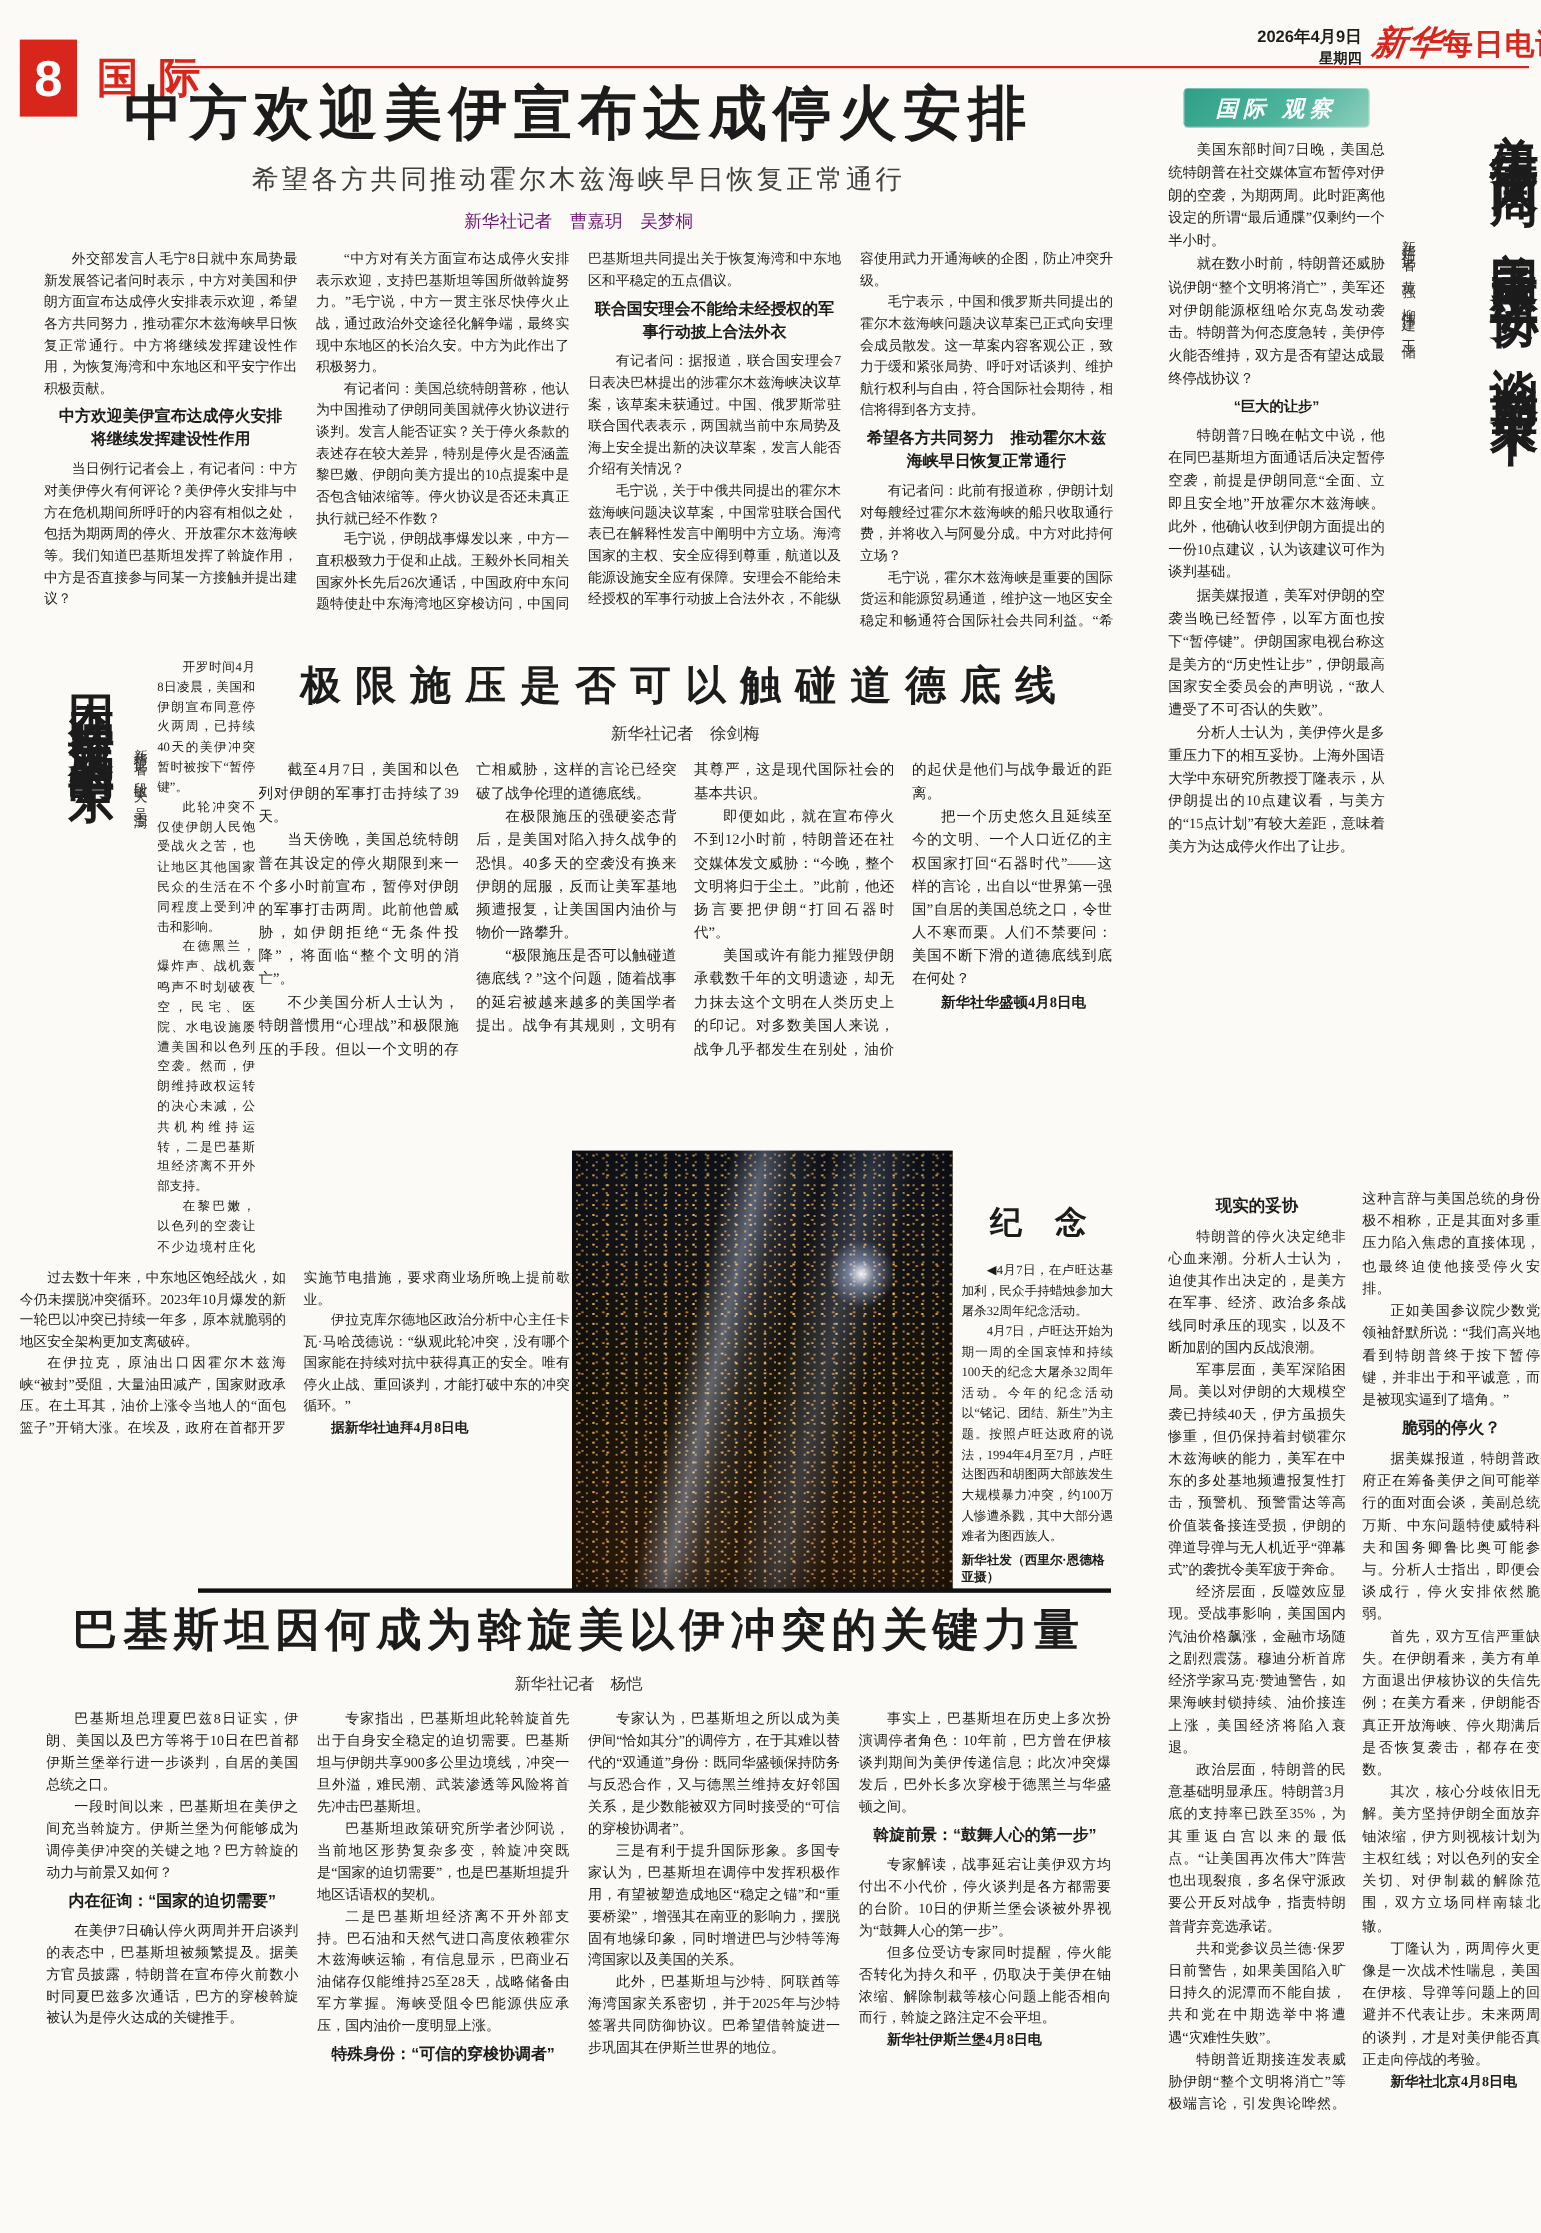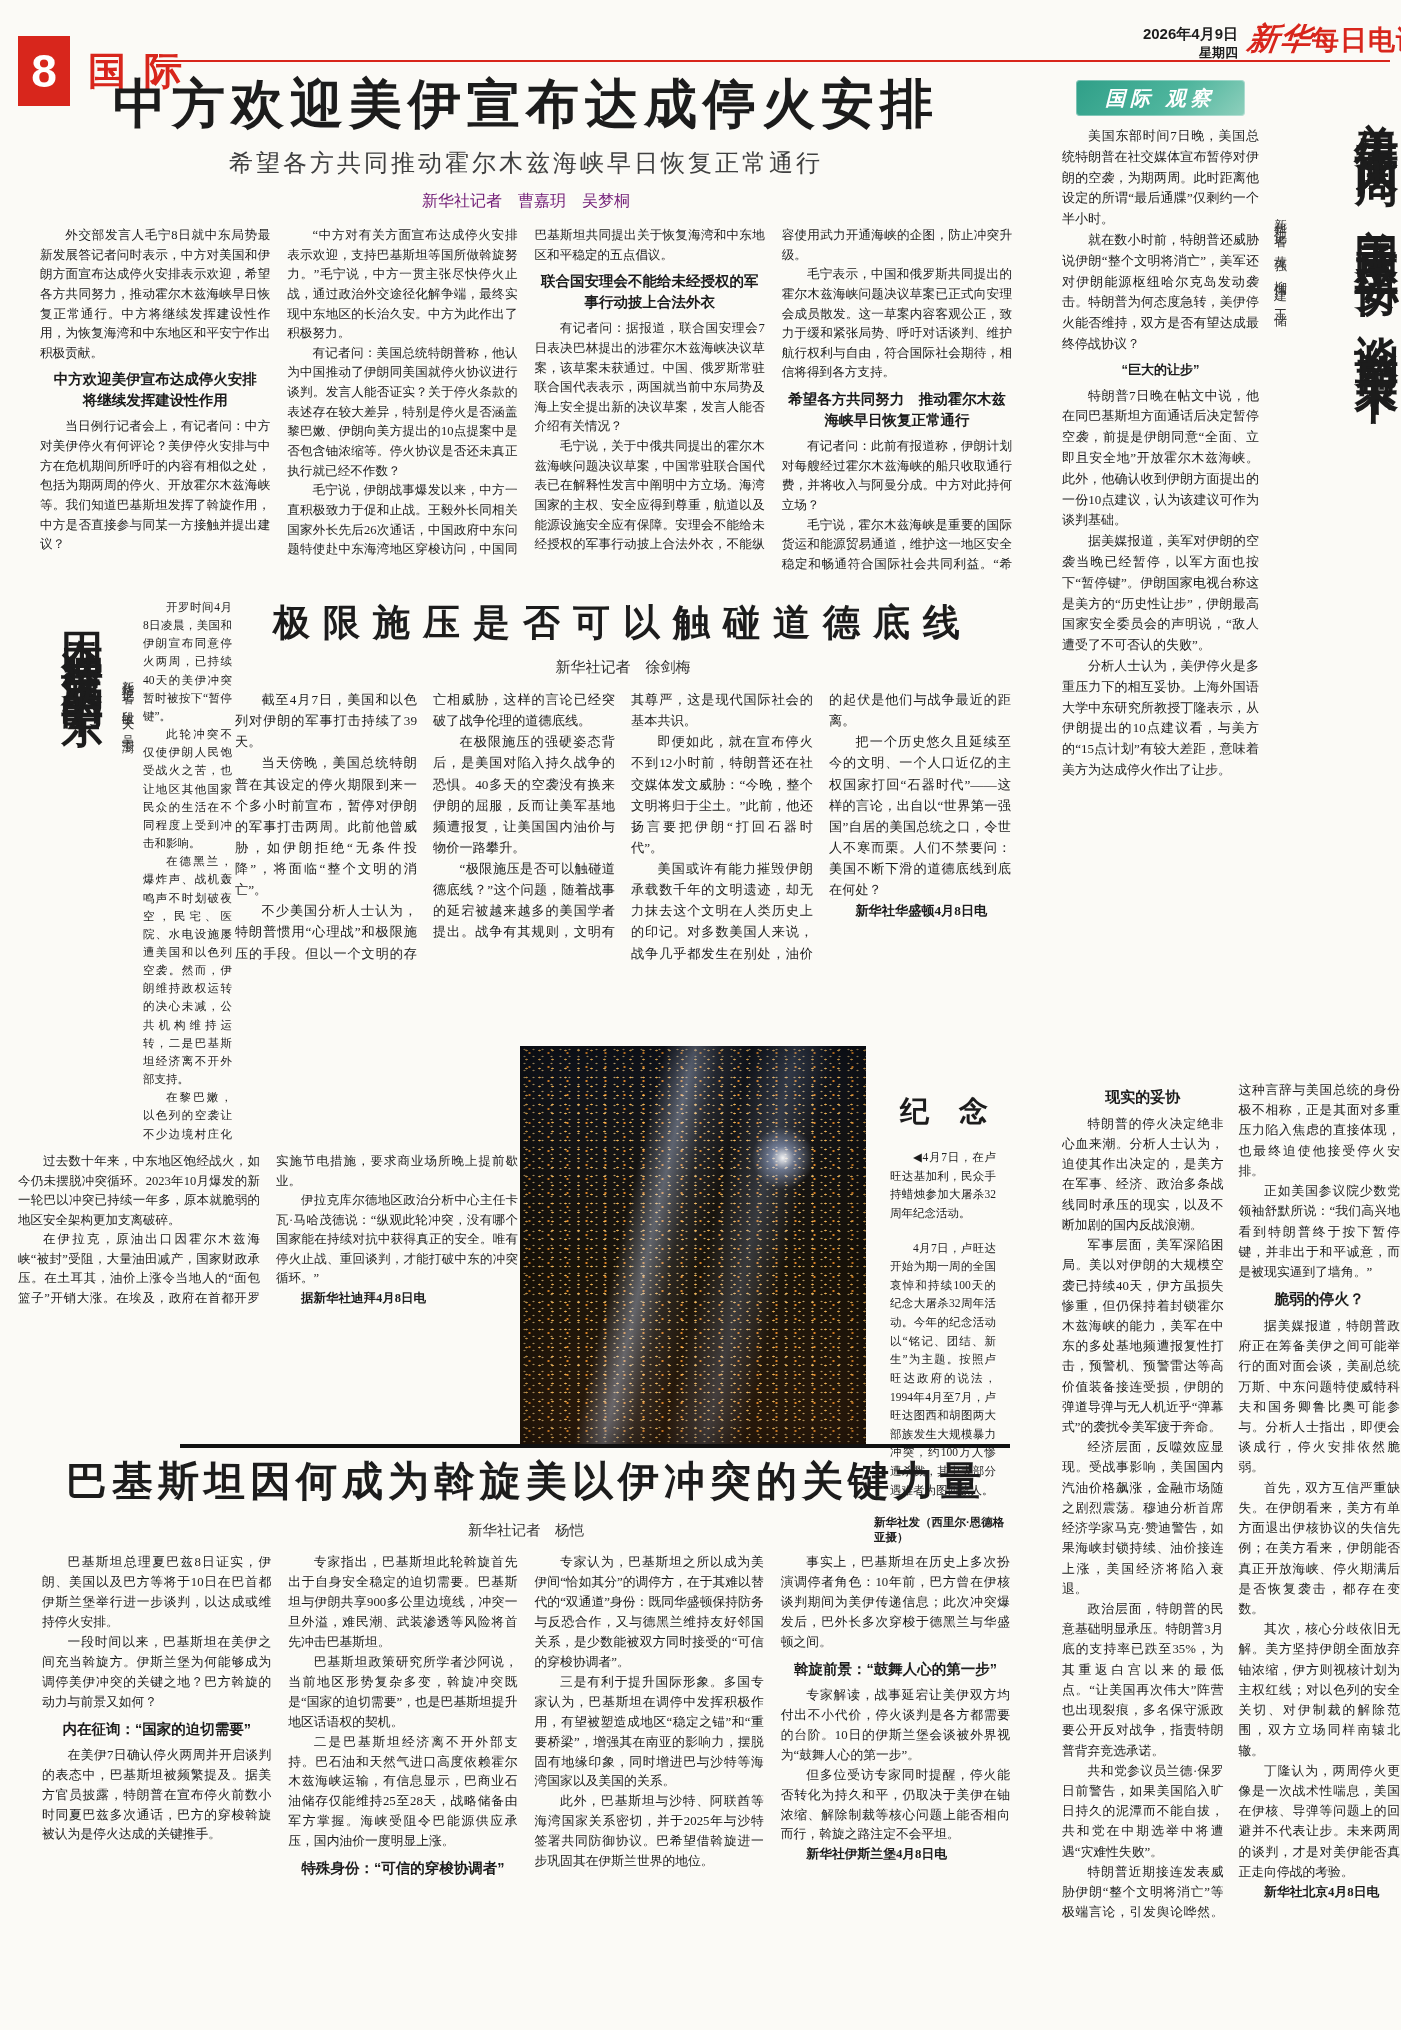--- a/index.html
+++ b/index.html
@@ -76,21 +76,21 @@
       radial-gradient(rgba(255,190,90,.95) .8px, transparent 1.7px),
       radial-gradient(rgba(255,150,40,.85) .8px, transparent 1.6px),
       radial-gradient(rgba(255,215,140,.7) .6px, transparent 1.4px),
       linear-gradient(180deg,#10141d 0%,#191309 55%,#2b1a0b 100%);
     background-size:auto,auto,auto,13px 9px,19px 14px,9px 7px,auto;
     box-shadow:inset 0 0 40px rgba(0,0,0,.55);}
   .cap{left:874px;top:1092px;width:138px;height:356px;}
   .cap-title{font-size:29px;font-weight:700;letter-spacing:30px;text-align:center;
              padding-left:26px;white-space:nowrap;margin-bottom:14px;}
   .cap-body{font-size:11.5px;line-height:1.62;}
-  .cap-body p{margin:16px;text-indent:2em;text-align:justify;}
+  .cap-body p{margin:0;text-indent:2em;text-align:justify;}
   .cap-credit{font-size:11.5px;font-weight:700;margin-top:4px;text-align:left;
               font-family:"Liberation Sans","DejaVu Sans",sans-serif;}
 
   
   .pk-rule{left:180px;top:1444px;width:830px;height:4px;background:#111;}
   .pk{left:42px;top:1454px;width:968px;}
   .pk-title{font-size:41px;font-weight:800;text-align:center;letter-spacing:5px;}
   .pk-byline{text-align:center;font-size:14.5px;margin-top:12px;color:#333;}
   .pk-body{margin-top:13px;height:452px;column-count:4;column-gap:17px;
            font-size:12.8px;line-height:1.56;}
@@ -212,21 +212,21 @@
         <p>4月7日，卢旺达开始为期一周的全国哀悼和持续100天的纪念大屠杀32周年活动。今年的纪念活动以“铭记、团结、新生”为主题。按照卢旺达政府的说法，1994年4月至7月，卢旺达图西和胡图两大部族发生大规模暴力冲突，约100万人惨遭杀戮，其中大部分遇难者为图西族人。</p>
       </div>
     <div class="cap-credit">新华社发（西里尔·恩德格亚摄）</div>
   </div>
 
   <div class="abs pk-rule"></div>
   <div class="abs pk">
     <div class="pk-title">巴基斯坦因何成为斡旋美以伊冲突的关键力量</div>
     <div class="pk-byline">新华社记者　杨恺</div>
     <div class="pk-body body clip">
-        <p>巴基斯坦总理夏巴兹8日证实，伊朗、美国以及巴方等将于10日在巴首都伊斯兰堡举行进一步谈判，以达成或维持停火安排。</p>
+        <p>巴基斯坦总理夏巴兹8日证实，伊朗、美国以及巴方等将于10日在巴首都伊斯兰堡举行进一步谈判，自居的美国总统之口。</p>
         <p>一段时间以来，巴基斯坦在美伊之间充当斡旋方。伊斯兰堡为何能够成为调停美伊冲突的关键之地？巴方斡旋的动力与前景又如何？</p>
         <h4>内在征询：“国家的迫切需要”</h4>
         <p>在美伊7日确认停火两周并开启谈判的表态中，巴基斯坦被频繁提及。据美方官员披露，特朗普在宣布停火前数小时同夏巴兹多次通话，巴方的穿梭斡旋被认为是停火达成的关键推手。</p>
         <p>专家指出，巴基斯坦此轮斡旋首先出于自身安全稳定的迫切需要。巴基斯坦与伊朗共享900多公里边境线，冲突一旦外溢，难民潮、武装渗透等风险将首先冲击巴基斯坦。</p>
         <p>巴基斯坦政策研究所学者沙阿说，当前地区形势复杂多变，斡旋冲突既是“国家的迫切需要”，也是巴基斯坦提升地区话语权的契机。</p>
         <p>二是巴基斯坦经济离不开外部支持。巴石油和天然气进口高度依赖霍尔木兹海峡运输，有信息显示，巴商业石油储存仅能维持25至28天，战略储备由军方掌握。海峡受阻令巴能源供应承压，国内油价一度明显上涨。</p>
         <h4>特殊身份：“可信的穿梭协调者”</h4>
         <p>专家认为，巴基斯坦之所以成为美伊间“恰如其分”的调停方，在于其难以替代的“双通道”身份：既同华盛顿保持防务与反恐合作，又与德黑兰维持友好邻国关系，是少数能被双方同时接受的“可信的穿梭协调者”。</p>
         <p>三是有利于提升国际形象。多国专家认为，巴基斯坦在调停中发挥积极作用，有望被塑造成地区“稳定之锚”和“重要桥梁”，增强其在南亚的影响力，摆脱固有地缘印象，同时增进巴与沙特等海湾国家以及美国的关系。</p>
         <p>此外，巴基斯坦与沙特、阿联酋等海湾国家关系密切，并于2025年与沙特签署共同防御协议。巴希望借斡旋进一步巩固其在伊斯兰世界的地位。</p>

